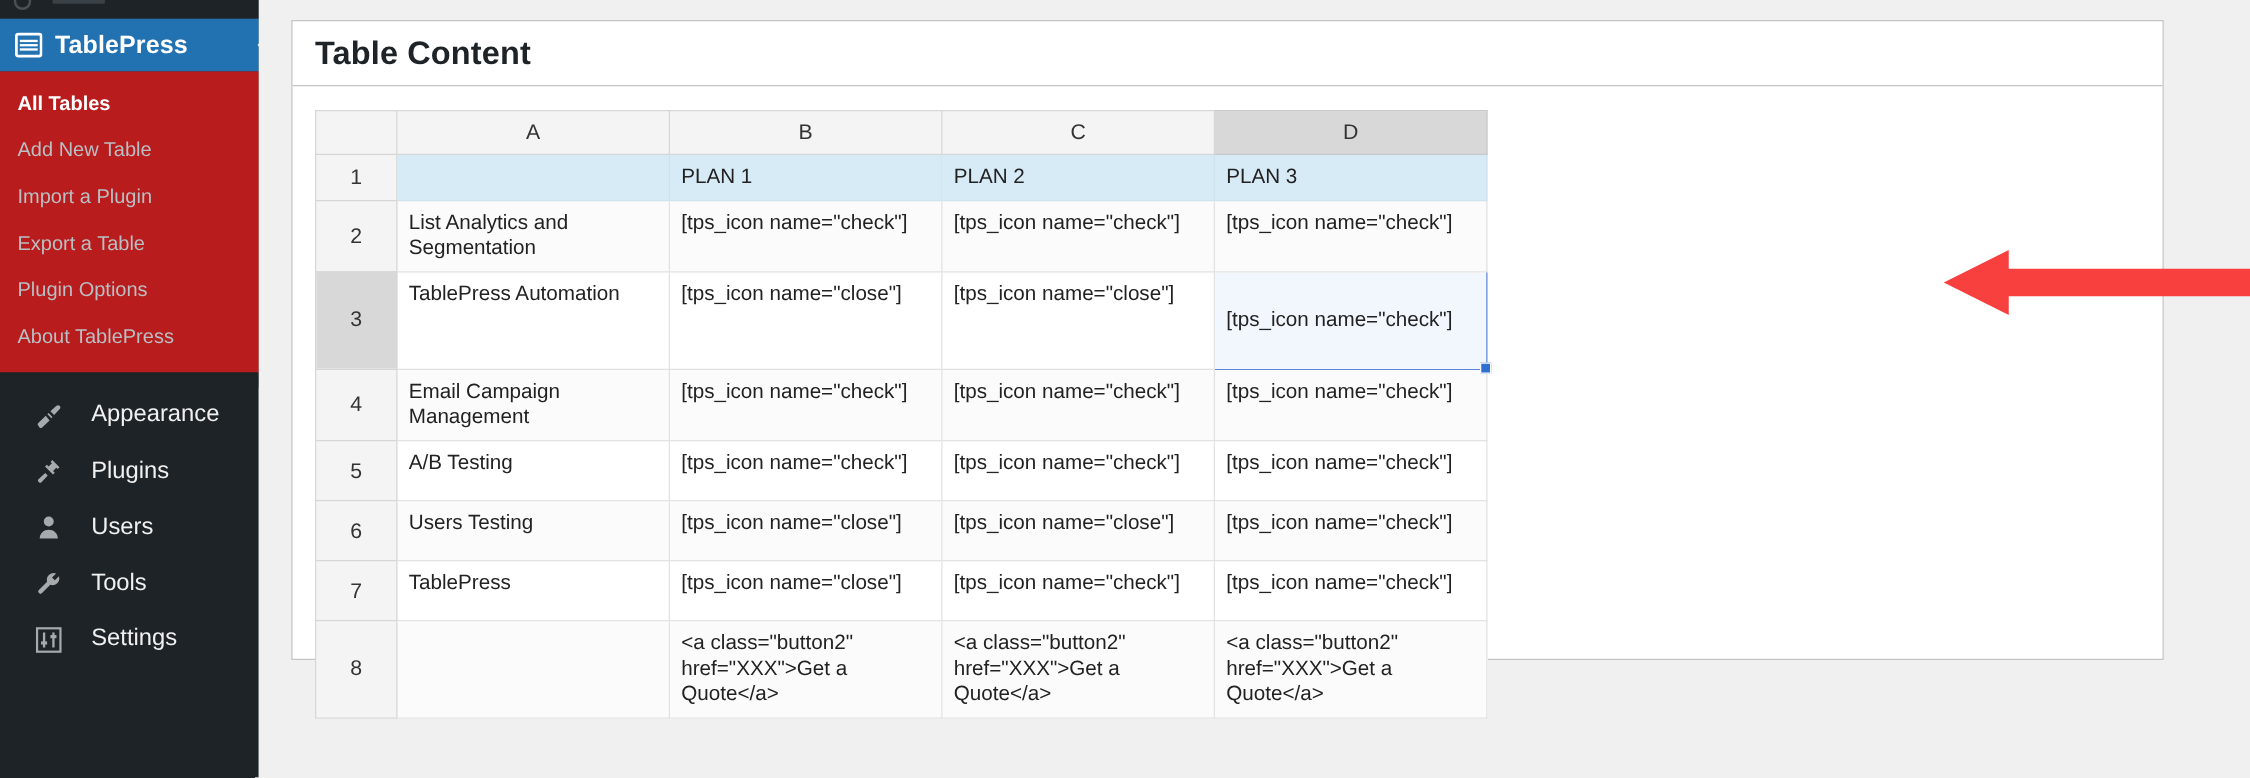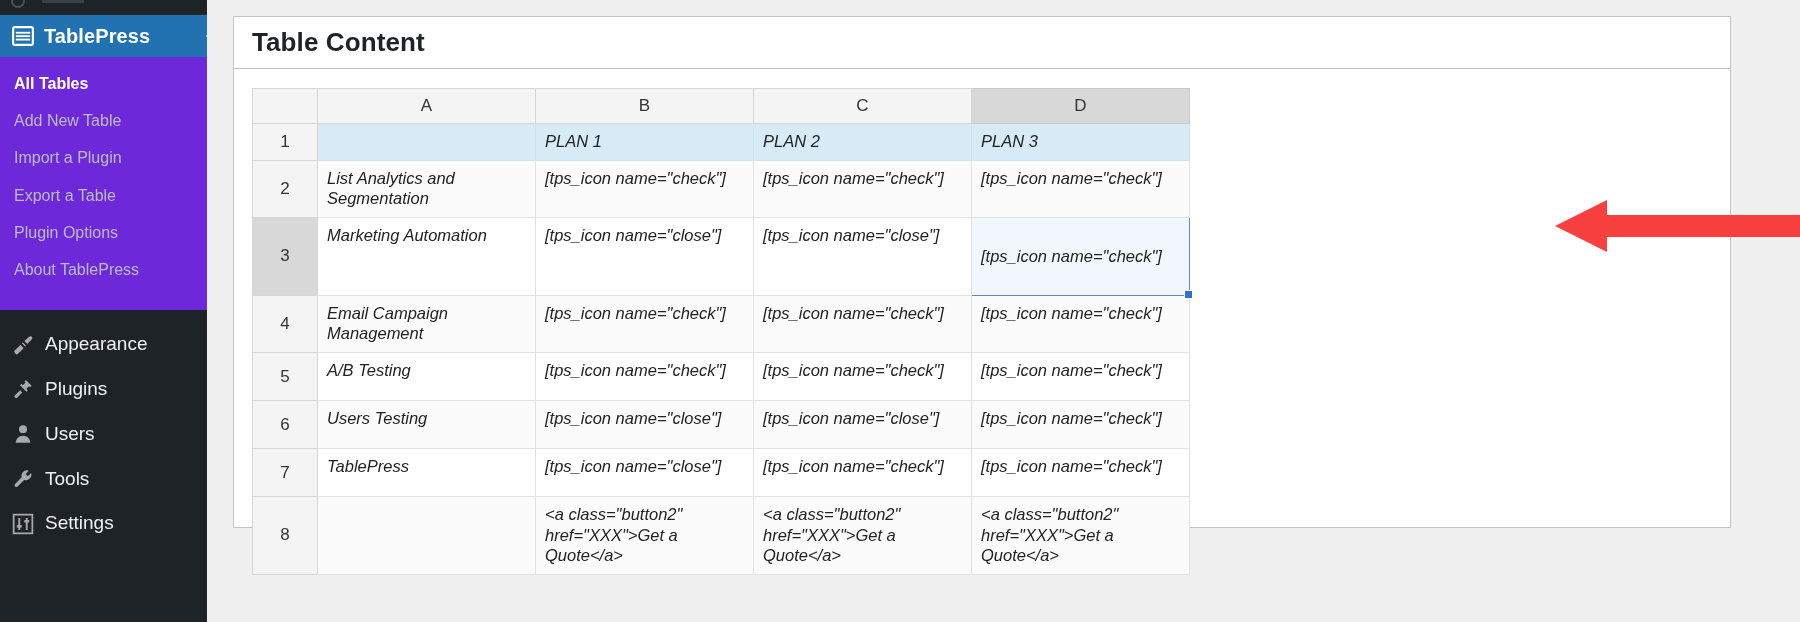--- a/index.html
+++ b/index.html
@@ -83,22 +83,22 @@
     border-right: 9px solid #f0f0f1;
   }
   .tp-icon {
     width: 22px;
     height: 22px;
     flex: 0 0 22px;
     display: block;
   }
 
   .submenu {
-    background: #6d28d9;
-    padding: 8px 0 22px 0;
+    background: #b91c1c;
+    padding: 8px 0 10px 0;
   }
   .submenu-item {
     display: block;
     padding: 9px 12px 9px 14px;
     font-size: 16px;
     color: #b9bfc4;
     line-height: 1.2;
     cursor: pointer;
   }
   .submenu-item.current {
@@ -107,22 +107,22 @@
   }
 
   .menu-sep {
     height: 12px;
     background: #1d2327;
   }
 
   .menu-item {
     display: flex;
     align-items: center;
-    gap: 11px;
-    padding: 11px 12px;
+    gap: 23px;
+    padding: 11px 28px;
     font-size: 19px;
     color: #f0f0f1;
     cursor: pointer;
     line-height: 1.2;
   }
   .menu-item .mi-icon {
     width: 22px;
     height: 22px;
     flex: 0 0 22px;
     display: block;
@@ -213,21 +213,20 @@
     border: 1px solid #e2e2e2;
     vertical-align: top;
     padding: 7px 9px 8px 9px;
     font-size: 16.5px;
     line-height: 1.25;
     color: #222;
     background: #fcfcfc;
     white-space: pre-line;
     word-break: break-word;
     box-sizing: border-box;
-    font-style: italic;
   }
   table.sheet tr.row-head td.cell {
     background: #d7ebf7;
     border-color: #cfe3ef;
   }
   table.sheet tr.r-2 td.cell,
   table.sheet tr.r-4 td.cell,
   table.sheet tr.r-6 td.cell,
   table.sheet tr.r-8 td.cell { background: #fbfbfb; }
   table.sheet tr.r-3 td.cell,
@@ -390,21 +389,21 @@
             <tr class="r-2 row-h-tall">
               <td class="rownum">2</td>
               <td class="cell">List Analytics and Segmentation</td>
               <td class="cell">[tps_icon name="check"]</td>
               <td class="cell">[tps_icon name="check"]</td>
               <td class="cell">[tps_icon name="check"]</td>
             </tr>
 
             <tr class="r-3 row-h-tall">
               <td class="rownum active">3</td>
-              <td class="cell">Marketing Automation</td>
+              <td class="cell">TablePress Automation</td>
               <td class="cell">[tps_icon name="close"]</td>
               <td class="cell">[tps_icon name="close"]</td>
               <td class="cell selected">
                 <span>[tps_icon name="check"]</span>
                 <span class="fill-handle"></span>
               </td>
             </tr>
 
             <tr class="r-4 row-h-tall">
               <td class="rownum">4</td>

